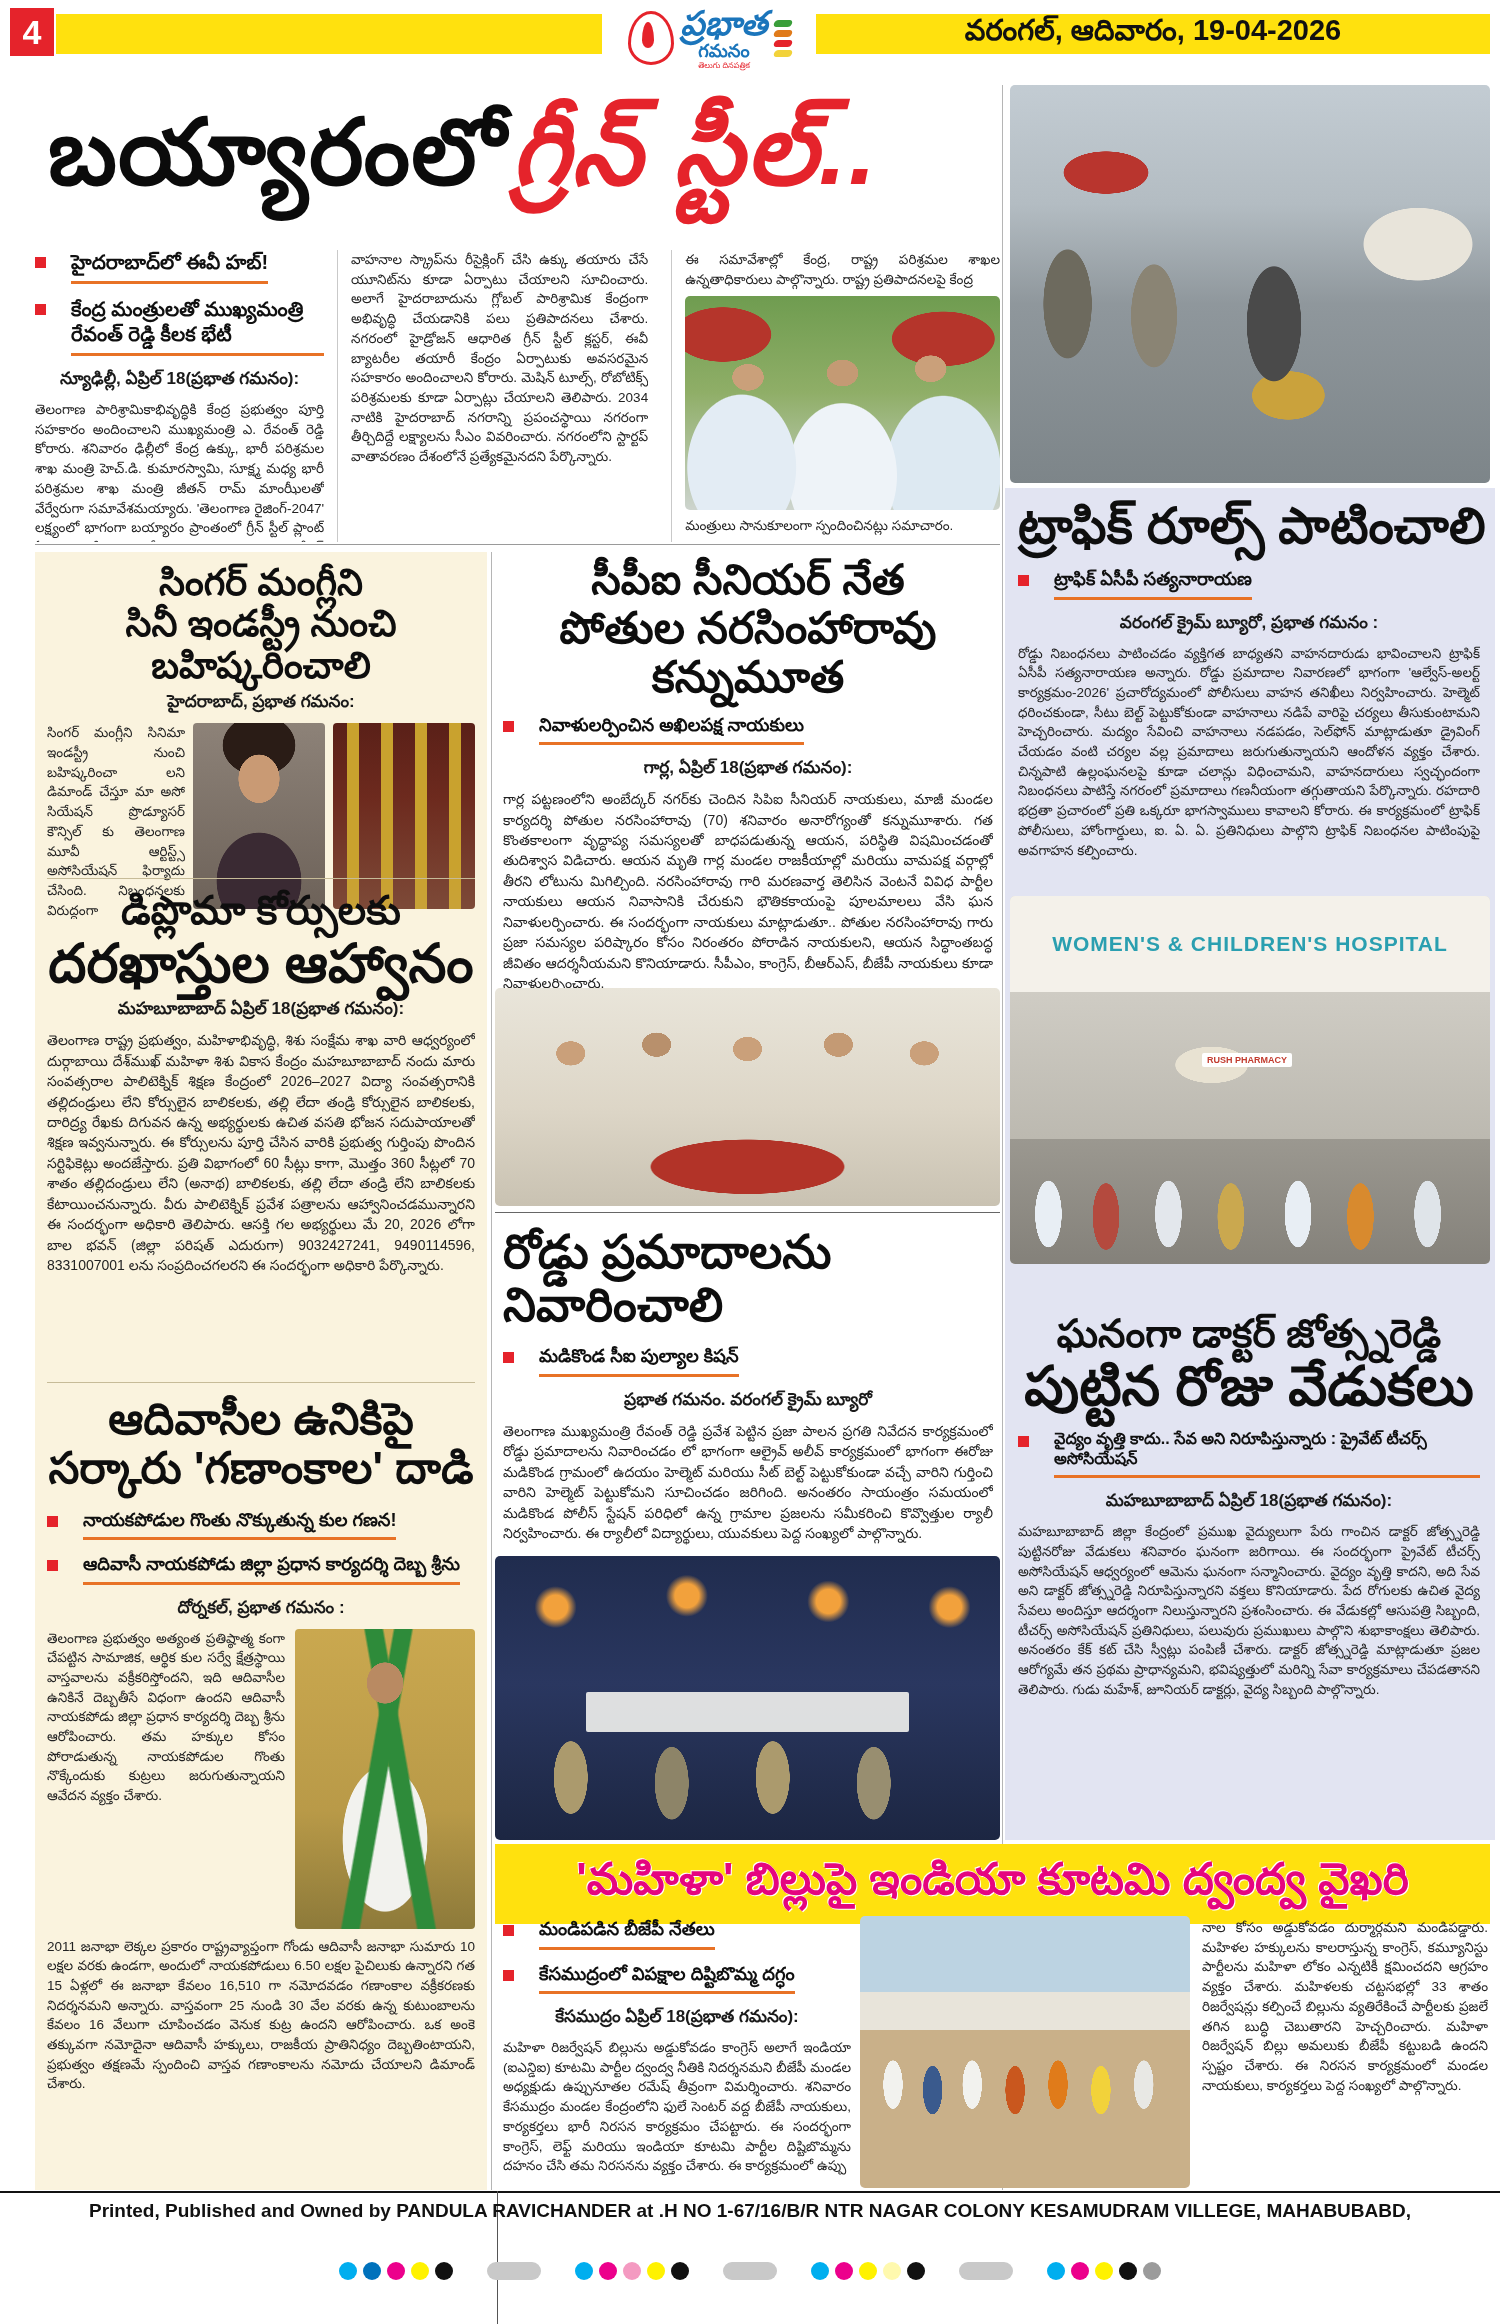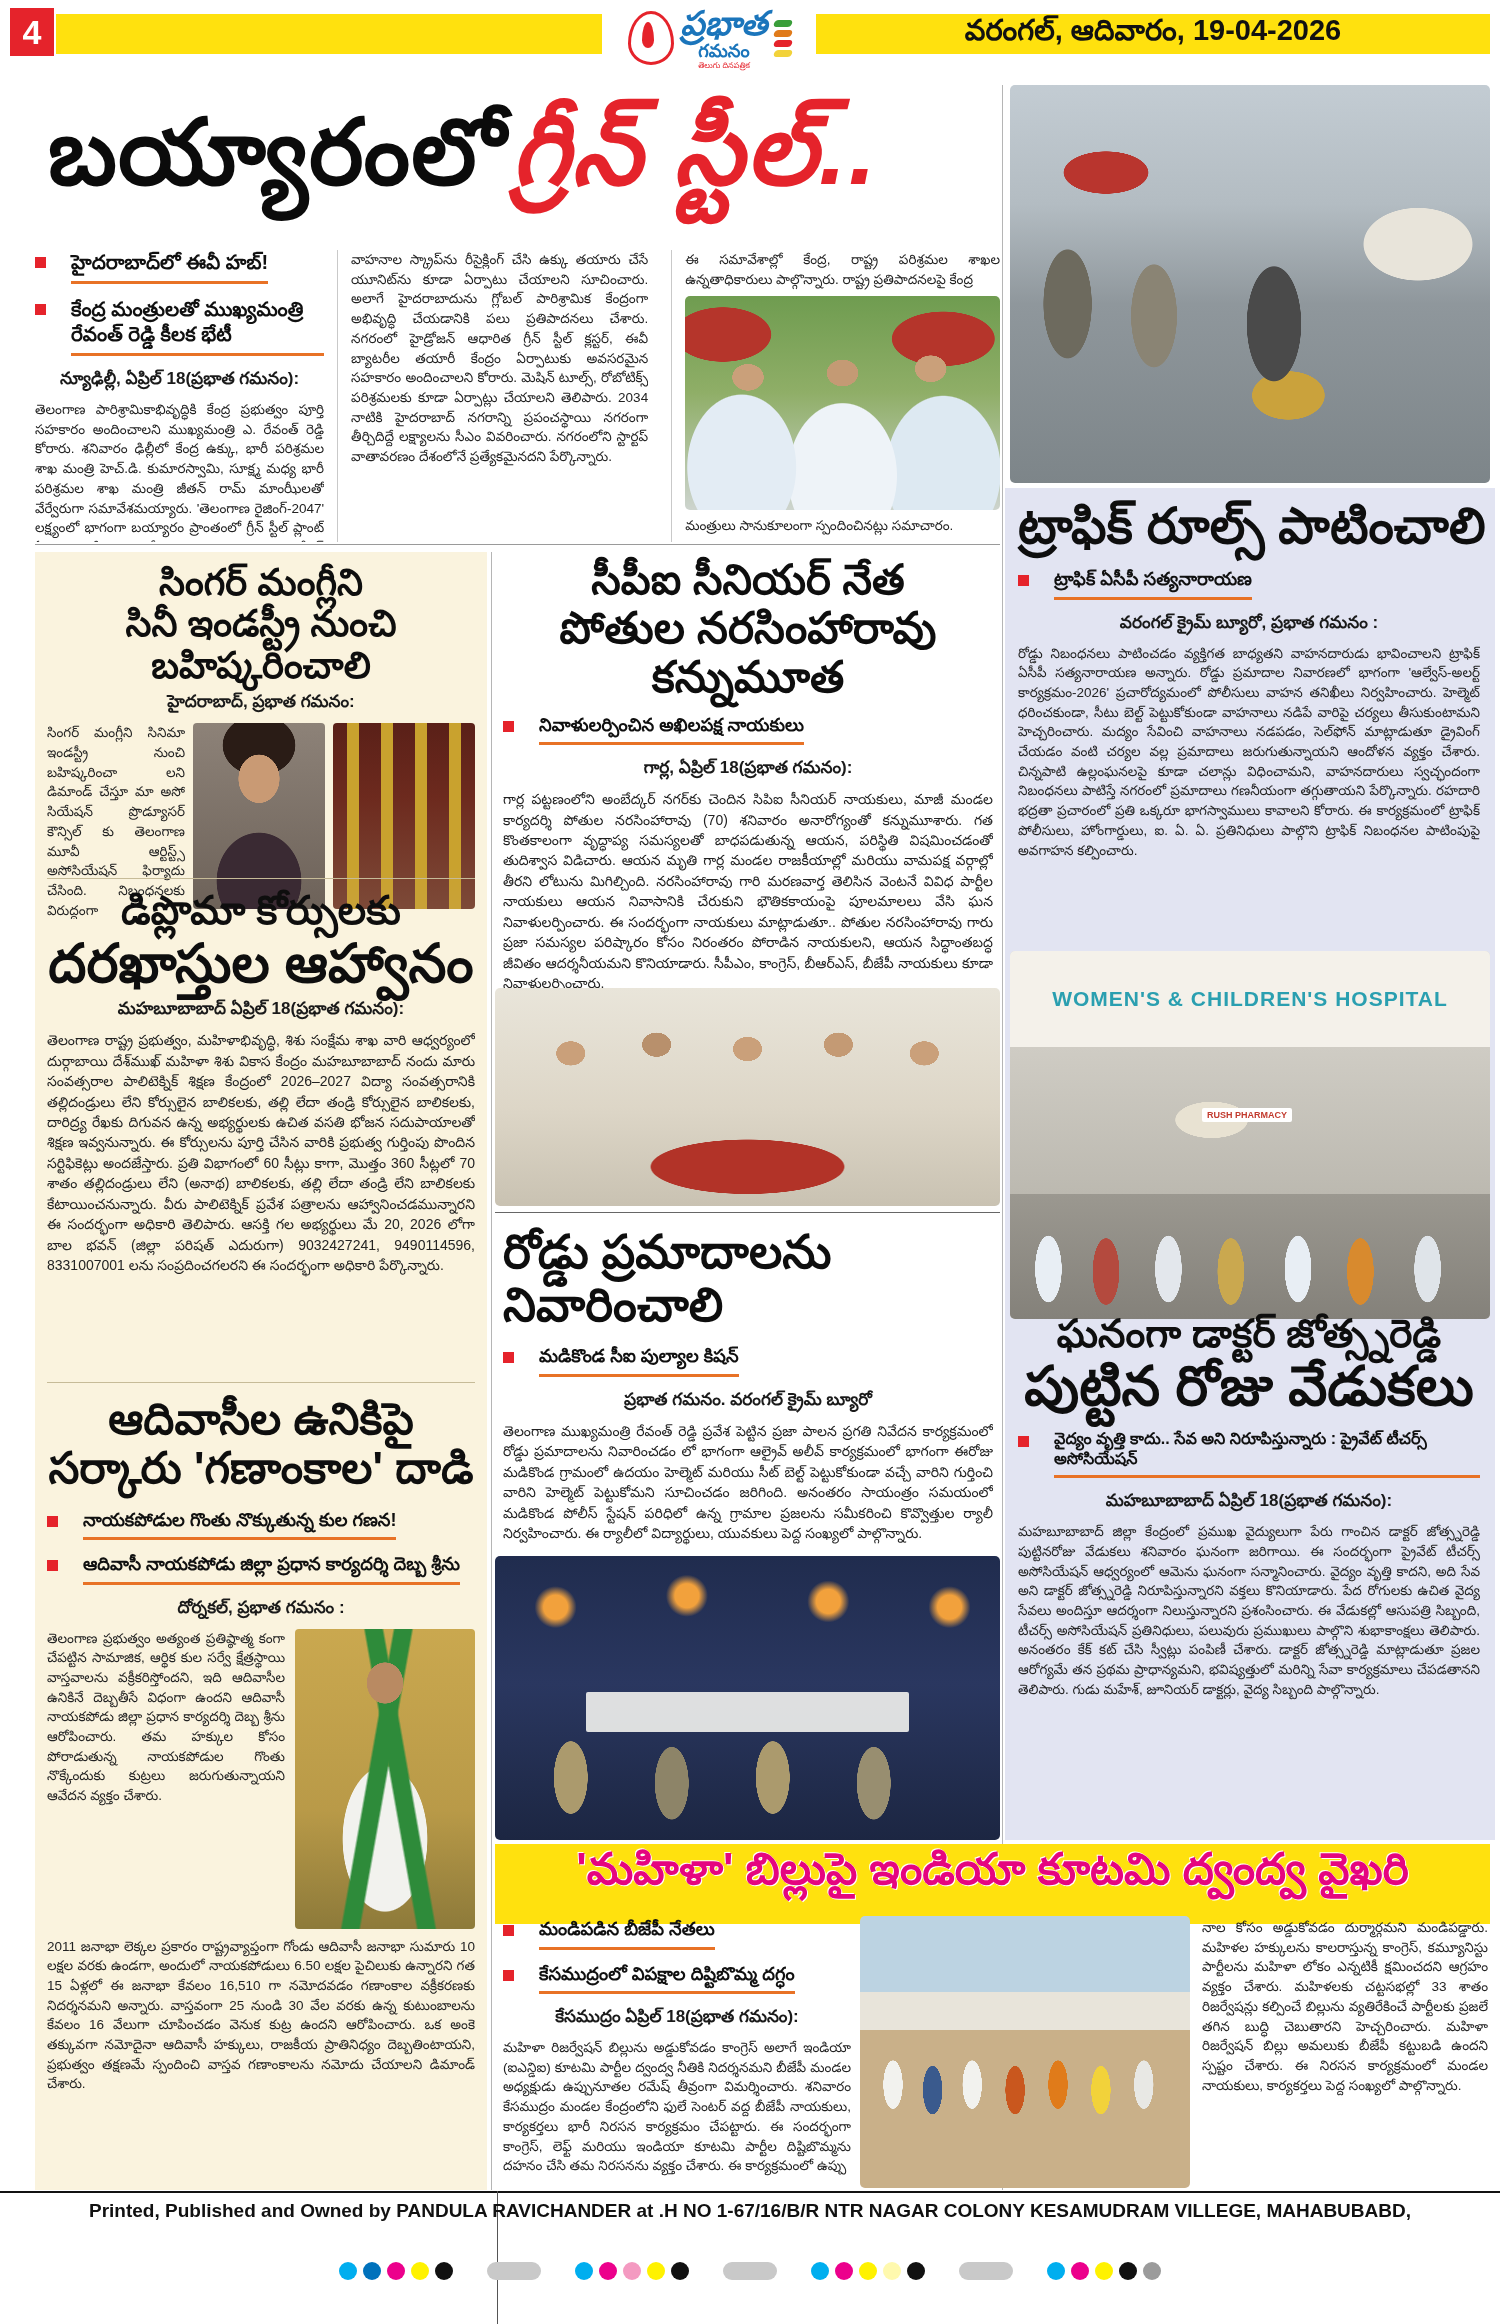--- a/index.html
+++ b/index.html
@@ -58,21 +58,21 @@
   
   .photo-traffic{left:1010px;top:85px;width:480px;height:398px;
     background-image:
       radial-gradient(40px 90px at 12% 55%,#6d6a5e 0 60%,transparent 61%),
       radial-gradient(38px 85px at 30% 58%,#8a8474 0 60%,transparent 61%),
       radial-gradient(45px 95px at 55% 60%,#4a4a4a 0 60%,transparent 61%),
       radial-gradient(60px 40px at 58% 78%,#caa23c 0 60%,transparent 61%),
       radial-gradient(90px 60px at 85% 40%,#e8e4da 0 60%,transparent 61%),
       radial-gradient(70px 35px at 20% 22%,#b9352e 0 60%,transparent 61%),
       linear-gradient(180deg,#c3ccd3 0%,#b3bcc2 30%,#8f979c 55%,#7d8589 100%);}
-  .photo-hospital{left:1010px;top:951px;width:480px;height:368px;background:#d9d6cf;}
+  .photo-hospital{left:1010px;top:896px;width:480px;height:368px;background:#d9d6cf;}
   .hosp-fascia{position:absolute;left:0;top:0;width:100%;height:26%;background:#f4f1ea;display:flex;align-items:center;justify-content:center;}
   .hosp-sign{color:#2a9fb0;font-weight:bold;font-size:21px;letter-spacing:1px;white-space:nowrap;}
   .hosp-body{position:absolute;left:0;top:26%;width:100%;height:44%;
     background-image:radial-gradient(60px 30px at 42% 45%,#e8e2d2 0 60%,transparent 61%),
     linear-gradient(180deg,#cfccc4,#bab7ae);}
   .pharm{position:absolute;left:40%;top:38%;background:#fff;color:#c23b2e;font-weight:bold;font-size:9px;padding:2px 5px;border-radius:2px;}
   .hosp-people{position:absolute;left:0;bottom:0;width:100%;height:34%;
     background-image:
       radial-gradient(22px 55px at 8% 60%,#e8eef4 0 60%,transparent 61%),
       radial-gradient(22px 55px at 20% 62%,#b44a3e 0 60%,transparent 61%),
@@ -126,21 +126,21 @@
       radial-gradient(16px 40px at 10% 62%,#f2f2ee 0 60%,transparent 61%),
       radial-gradient(16px 40px at 22% 64%,#3a5a8d 0 60%,transparent 61%),
       radial-gradient(16px 40px at 34% 62%,#f2f2ee 0 60%,transparent 61%),
       radial-gradient(16px 40px at 47% 64%,#c9571e 0 60%,transparent 61%),
       radial-gradient(16px 40px at 60% 62%,#e07b1a 0 60%,transparent 61%),
       radial-gradient(16px 40px at 73% 64%,#f2d23a 0 60%,transparent 61%),
       radial-gradient(16px 40px at 86% 62%,#e8e8e4 0 60%,transparent 61%),
       linear-gradient(180deg,#bcd3e2 0 28%,#e8e4da 28% 42%,#c9b089 42% 100%);}
   
   .banner{position:absolute;left:495px;top:1844px;width:995px;height:80px;background:#ffe10e;
-          display:flex;justify-content:center;}
+          display:flex;align-items:center;justify-content:center;}
   .banner-txt{color:#e5057f;font-weight:800;font-size:44px;text-shadow:1px 1px 0 #fff,-1px -1px 0 #fff;white-space:nowrap;}
   
   .foot-rule{position:absolute;left:0;top:2191px;width:1500px;height:2px;background:#111;}
   .foot-line{position:absolute;left:0;width:1500px;text-align:center;font-weight:bold;font-size:19px;color:#111;}
   .f-orange{color:#f26522;}
   .f-star{color:#e5232b;}
   .centerline{position:absolute;left:497px;top:2191px;width:1px;height:133px;background:#555;}
   .dots{position:absolute;left:0;top:2262px;width:1500px;display:flex;justify-content:center;align-items:center;gap:34px;}
   .dg{display:flex;gap:6px;align-items:center;}
   .dot{width:18px;height:18px;border-radius:50%;}

